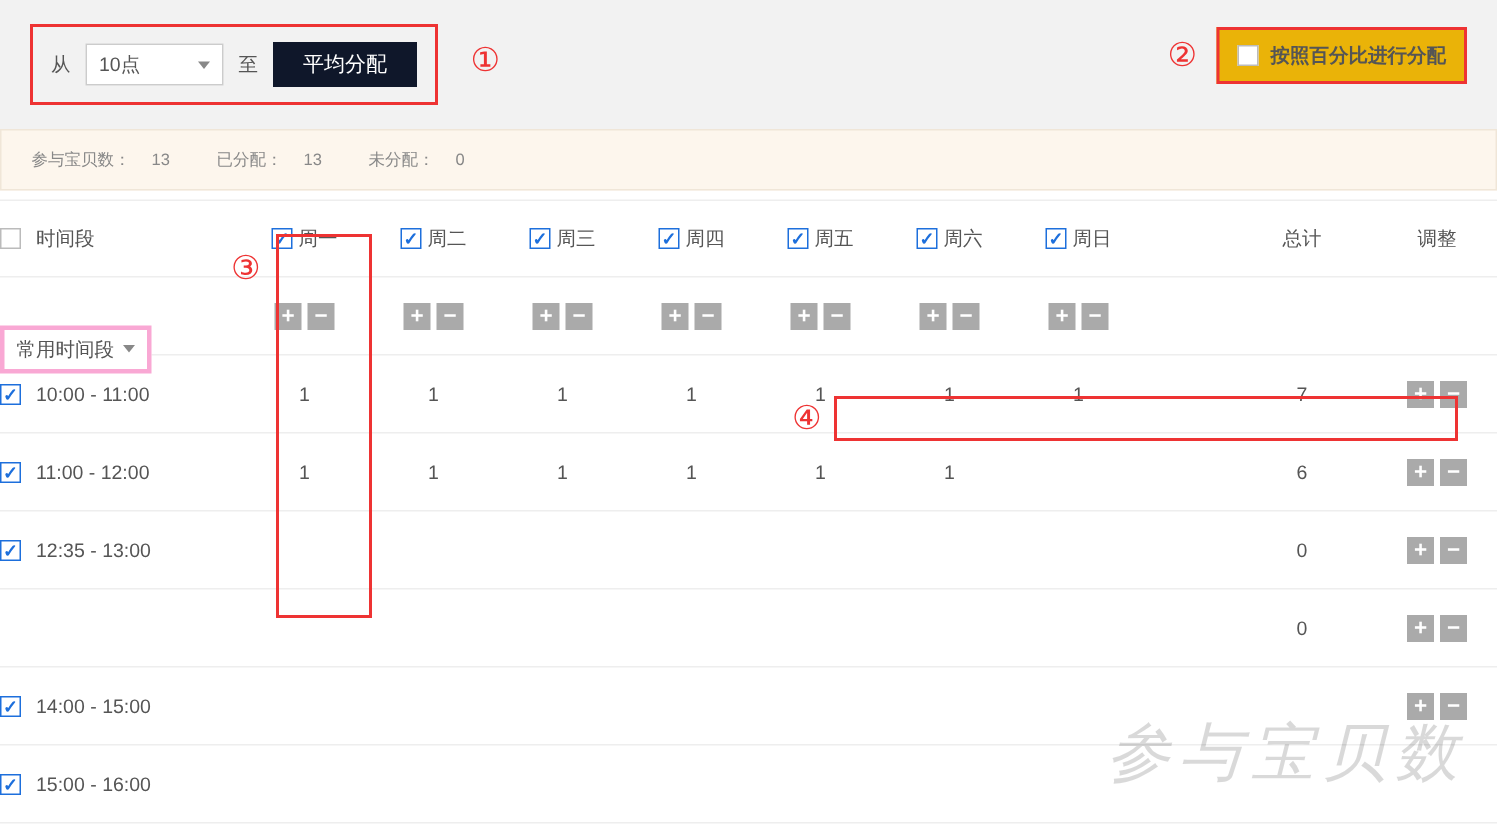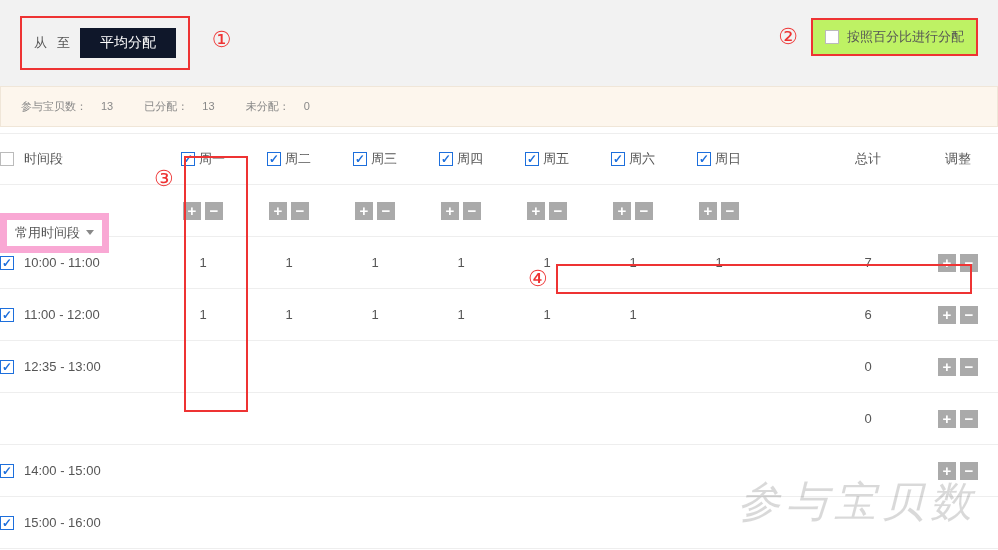--- a/index.html
+++ b/index.html
@@ -60,21 +60,22 @@
 .anno.a2 { position: absolute; right: 200px; top: 24px; }
 .pct-box {
   position: absolute;
   right: 20px;
   top: 18px;
   border: 2px solid #e33;
   padding: 8px 12px;
   display: flex;
   align-items: center;
   gap: 8px;
-  background: #bef264;
+  background: #eab308;
+  font-weight: bold;
 }
 .ckbox {
   width: 14px;
   height: 14px;
   border: 1px solid #bbb;
   background: #fff;
   display: inline-flex;
   align-items: center;
   justify-content: center;
   flex-shrink: 0;
@@ -151,21 +152,21 @@
   font-weight: bold;
   display: inline-flex;
   align-items: center;
   justify-content: center;
   line-height: 1;
 }
 .select-sm {
   display: inline-flex;
   align-items: center;
   gap: 6px;
-  border: 7px solid #f9a8d4;
+  border: 3px solid #f9a8d4;
   background: #fff;
   padding: 4px 8px;
   margin-top: 44px;
 }
 .red-box-col3 {
   position: absolute;
   border: 2px solid #e33;
   top: 156px;
   left: 184px;
   width: 64px;
@@ -194,20 +195,24 @@
   letter-spacing: 6px;
   pointer-events: none;
 }
 </style>
 </head>
 <body>
 
 <div class="toolbar">
   <div class="time-range">
     <span class="lbl">从</span>
+    <div class="select">
+      <span>10点</span>
+      <span class="chev"></span>
+    </div>
     <span class="lbl">至</span>
     <button class="btn-primary">平均分配</button>
   </div>
   <span class="anno a1">①</span>
 
   <span class="anno a2">②</span>
   <div class="pct-box">
     <span class="ckbox"></span>
     <span>按照百分比进行分配</span>
   </div>

